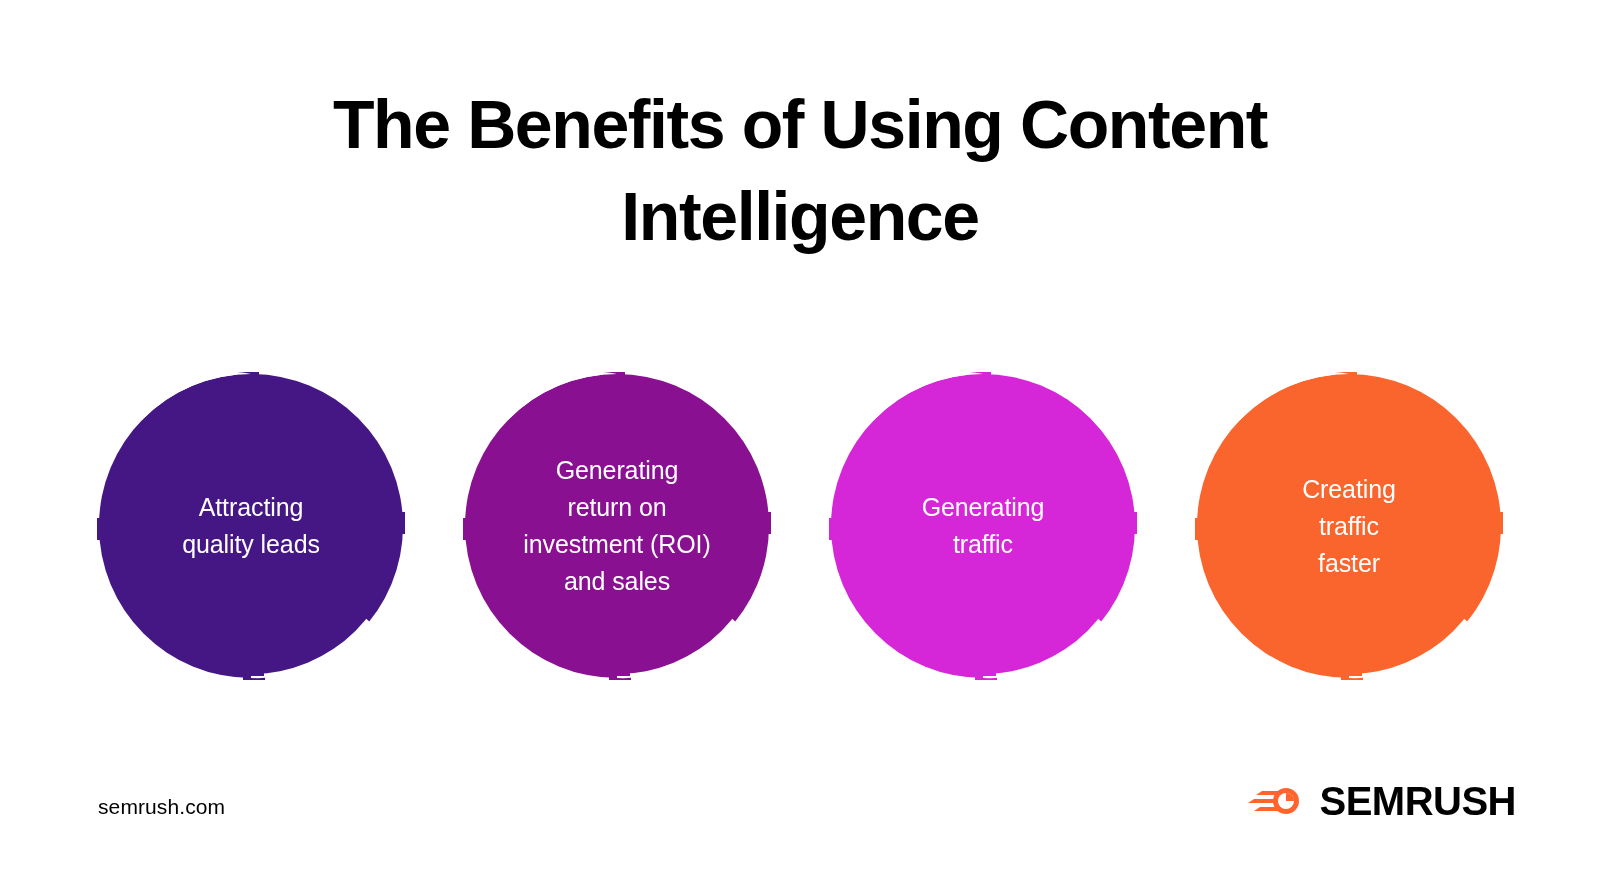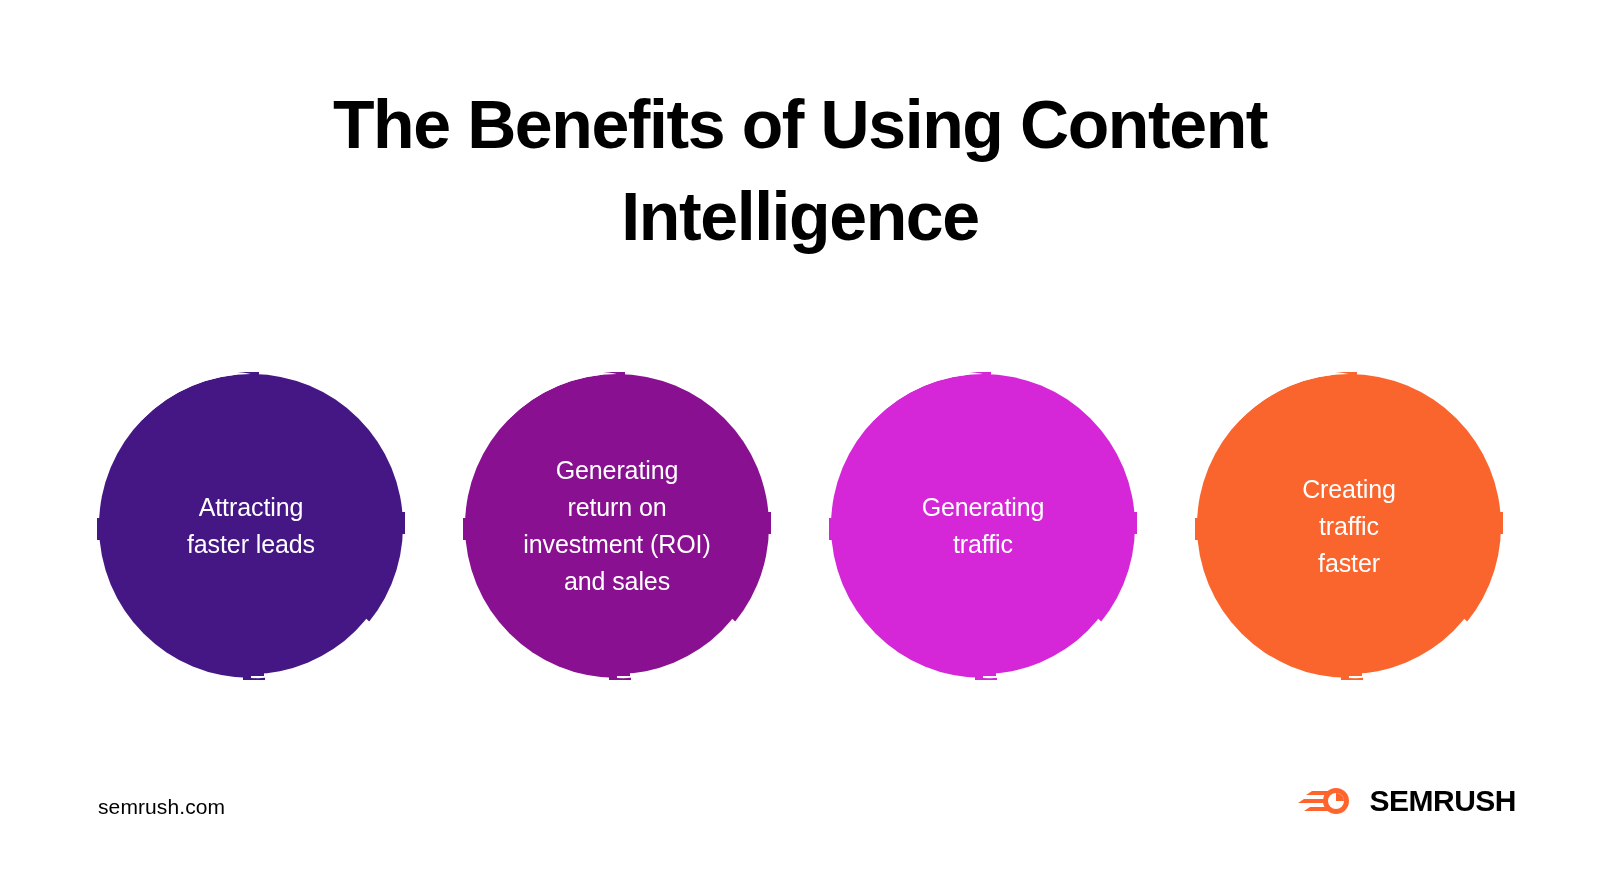--- a/index.html
+++ b/index.html
@@ -110,21 +110,21 @@
     position: absolute;
     right: 96px;
     top: 12px;
     display: flex;
     align-items: center;
     gap: 13px;
   }
   .brand-mark { display: block; width: 62px; height: 44px; }
   .brand-word {
     font-family: "Liberation Sans", sans-serif;
-    font-size: 30px;
+    font-size: 40px;
     font-weight: 700;
     letter-spacing: -0.5px;
     color: #000000;
     line-height: 1;
   }
 </style>
 </head>
 <body>
 
 <div class="infographic">
@@ -162,21 +162,21 @@
         </g>
         <g>
           <circle cx="154" cy="154" r="148" fill="#451785"></circle>
           <rect x="141" y="4" width="20" height="24" fill="#451785"></rect>
           <rect x="280" y="141" width="24" height="20" fill="#451785"></rect>
           <rect x="147" y="280" width="20" height="24" fill="#451785"></rect>
           <rect x="4" y="147" width="24" height="20" fill="#451785"></rect>
         </g>
       </svg>
       <div class="badge-label">Attracting
-faster leads</div>
+quality leads</div>
     </div>
 
     <div class="badge">
       <svg class="badge-shape" viewBox="0 0 308 308" xmlns="http://www.w3.org/2000/svg">
         <g>
           <circle cx="154" cy="154" r="152" fill="#891191"></circle>
           <rect x="140" y="0" width="22" height="26" fill="#891191"></rect>
           <rect x="282" y="140" width="26" height="22" fill="#891191"></rect>
           <rect x="146" y="282" width="22" height="26" fill="#891191"></rect>
           <rect x="0" y="146" width="26" height="22" fill="#891191"></rect>

